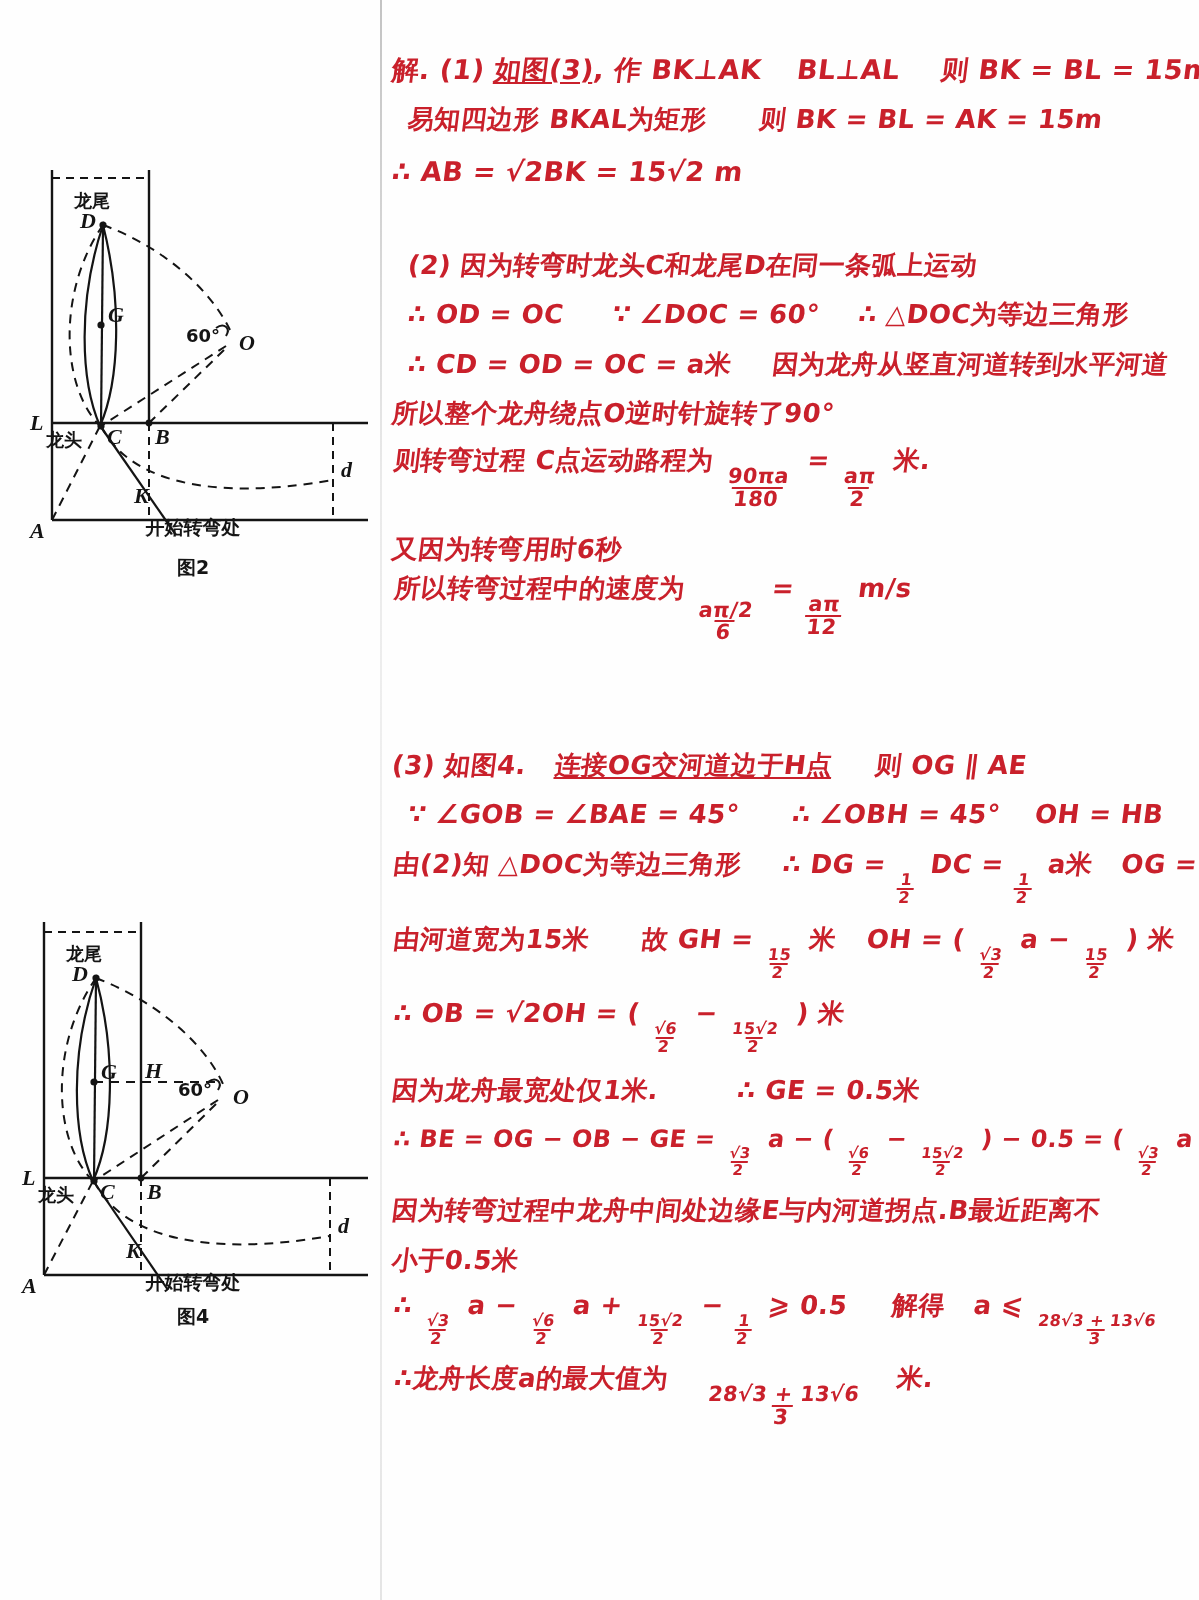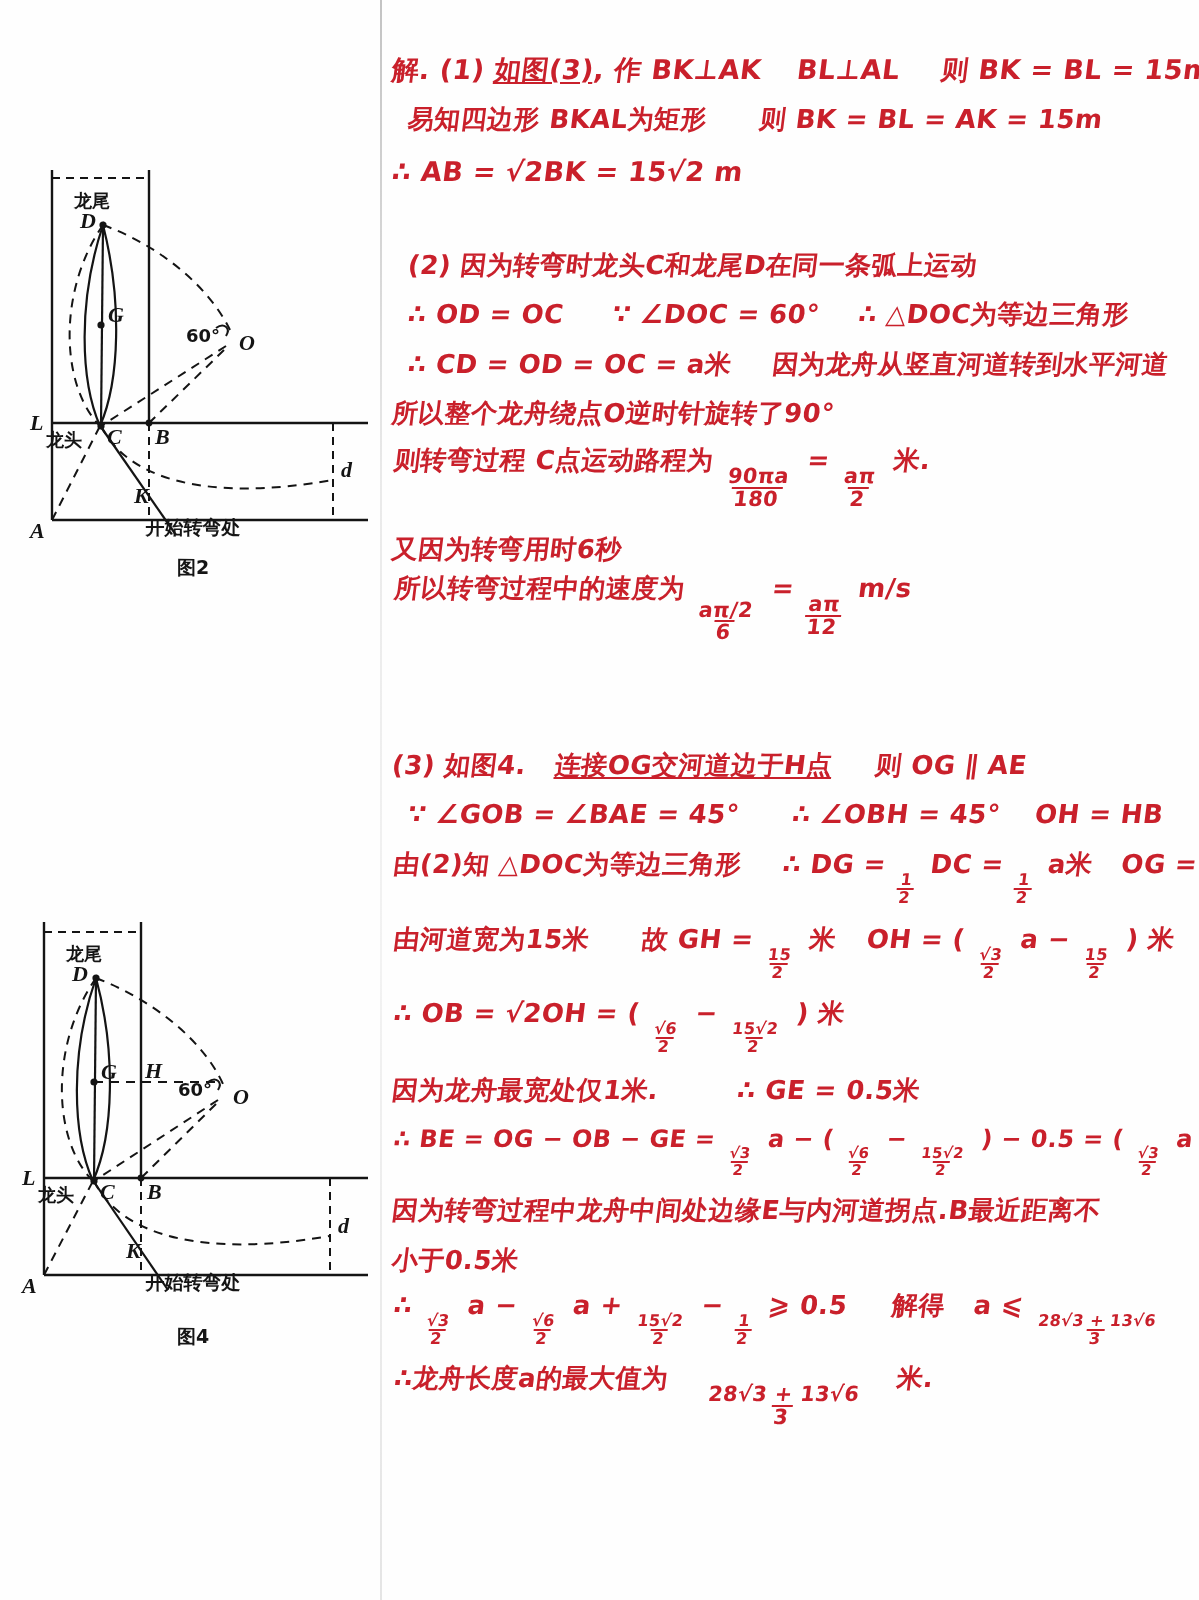--- a/index.html
+++ b/index.html
@@ -153,21 +153,21 @@
       <text class="sv-label" x="92" y="299">C</text>
       <text class="sv-label" x="139" y="299">B</text>
       <text class="sv-label" x="14" y="285">L</text>
       <text class="sv-label" x="14" y="393">A</text>
       <text class="sv-label" x="118" y="358">K</text>
       <text class="sv-label" x="225" y="204">O</text>
       <text class="sv-label" x="330" y="333">d</text>
       <text class="sv-ang" x="170" y="196">60°</text>
     </svg>
     <div class="fig-cap" style="top:370px;">开始转弯处</div>
-    <div class="fig-cap" style="top:424px;">图4</div>
+    <div class="fig-cap" style="top:404px;">图4</div>
   </div>
 
   <div class="hand" style="top:56px;">
     <p class="hline">
       <span>解.</span>
       <span>(1)</span>
       <span class="u">如图(3)</span>,
       <span>作 BK⊥AK</span>
       <span class="gap" style="width:16px"></span>
       <span>BL⊥AL</span>

